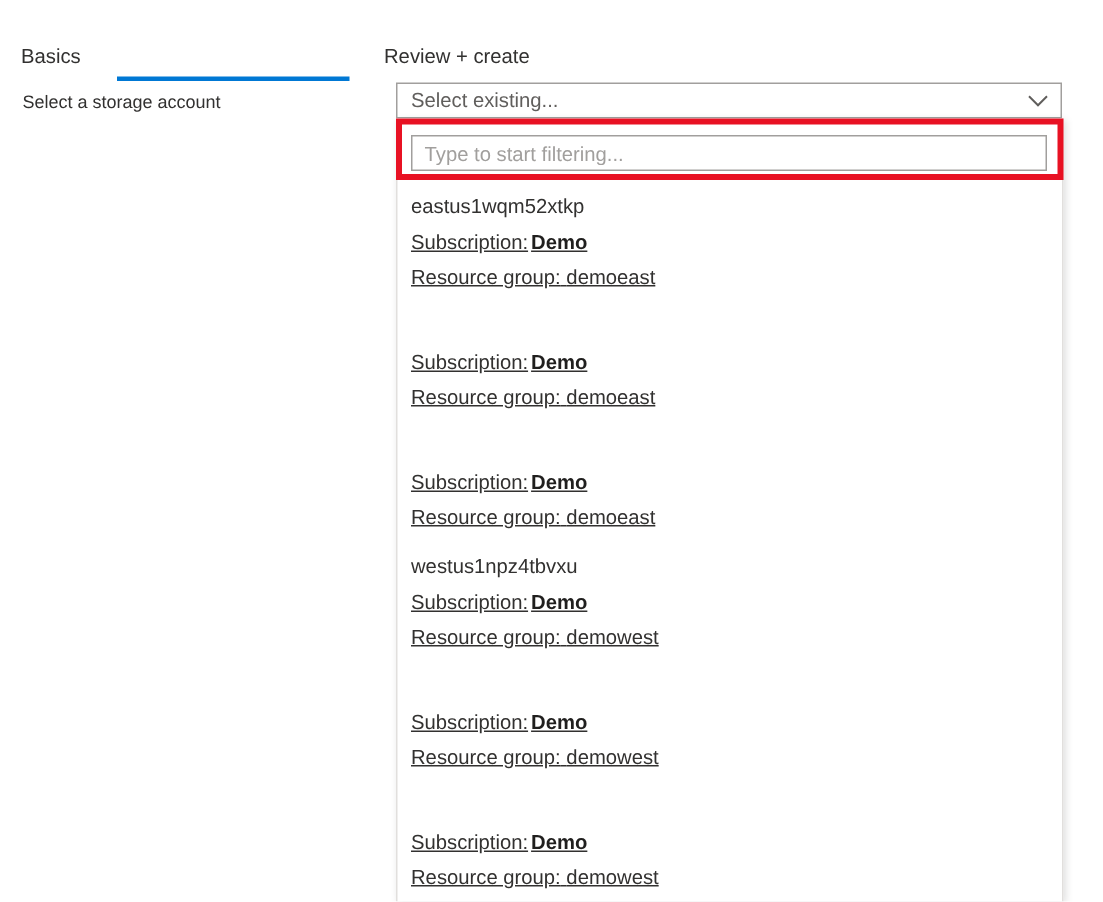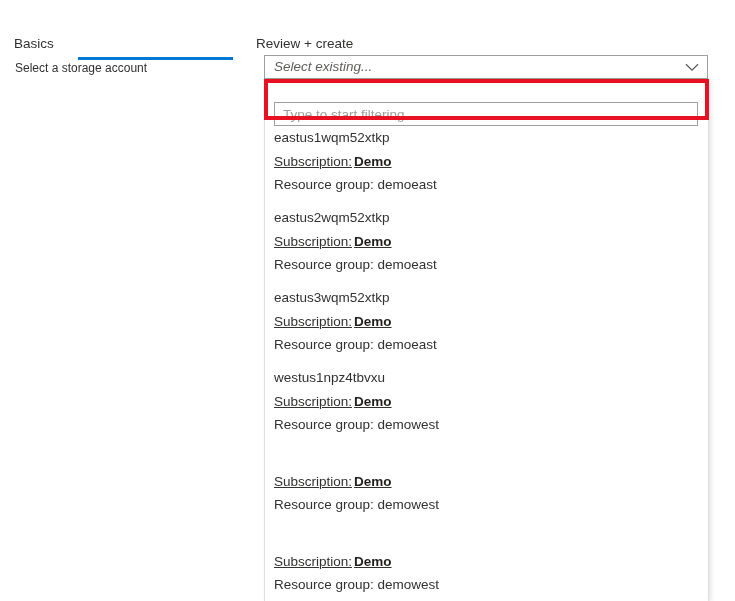--- a/index.html
+++ b/index.html
@@ -14,21 +14,21 @@
     font-family: "Liberation Sans", sans-serif;
     color: #1b1a19;
     overflow: hidden;
     position: relative;
   }
 
   
   .tabstrip {
     position: absolute;
     left: 0;
-    top: 18px;
+    top: 12px;
     width: 696px;
     height: 45px;
   }
   .tab {
     position: absolute;
     top: 17px;
     font-size: 13.5px;
     line-height: 17px;
     color: #323130;
     white-space: nowrap;
@@ -66,21 +66,20 @@
     position: absolute;
     left: 264px;
     top: 55px;
     width: 444px;
     height: 24px;
     box-sizing: border-box;
     border: 1px solid #a19f9d;
     background: #ffffff;
     display: flex;
     align-items: center;
-    font-style: italic;
   }
   .combobox-value {
     flex: 1 1 auto;
     padding-left: 9px;
     font-size: 13.5px;
     line-height: 16px;
     color: #605e5c;
     white-space: nowrap;
     overflow: hidden;
   }
@@ -107,21 +106,21 @@
     border-left: 1px solid #e1dfdd;
     border-right: 1px solid #e1dfdd;
     box-shadow: 1.5px 1px 5px rgba(0,0,0,0.13);
     overflow: hidden;
   }
 
   
   .filter-wrap {
     position: absolute;
     left: 0px;
-    top: 15px;
+    top: 3px;
     width: 443px;
     height: 32px;
   }
   .filter-input {
     position: absolute;
     left: 9px;
     top: 8px;
     width: 424px;
     height: 24px;
     box-sizing: border-box;
@@ -177,20 +176,21 @@
     padding-left: 2px;
   }
   .option-rg {
     position: absolute;
     left: 9px;
     top: 56px;
     font-size: 13.5px;
     line-height: 17px;
     color: #323130;
     white-space: nowrap;
+    text-decoration: underline;
   }
 
   
   .annotation-box {
     position: absolute;
     left: 264px;
     top: 79px;
     width: 445px;
     height: 41px;
     box-sizing: border-box;
@@ -231,32 +231,30 @@
       <div class="option-sub">
         <span>Subscription:</span><span class="sub-value">Demo</span>
       </div>
       <div class="option-rg">
         <span>Resource group:</span>
         <span>demoeast</span>
       </div>
     </div>
 
     <div class="option-item">
-      <div class="option-name">eastus2wqm52xtkp</div>
       <div class="option-sub">
         <span>Subscription:</span><span class="sub-value">Demo</span>
       </div>
       <div class="option-rg">
         <span>Resource group:</span>
         <span>demoeast</span>
       </div>
     </div>
 
     <div class="option-item">
-      <div class="option-name">eastus3wqm52xtkp</div>
       <div class="option-sub">
         <span>Subscription:</span><span class="sub-value">Demo</span>
       </div>
       <div class="option-rg">
         <span>Resource group:</span>
         <span>demoeast</span>
       </div>
     </div>
 
     <div class="option-item">

